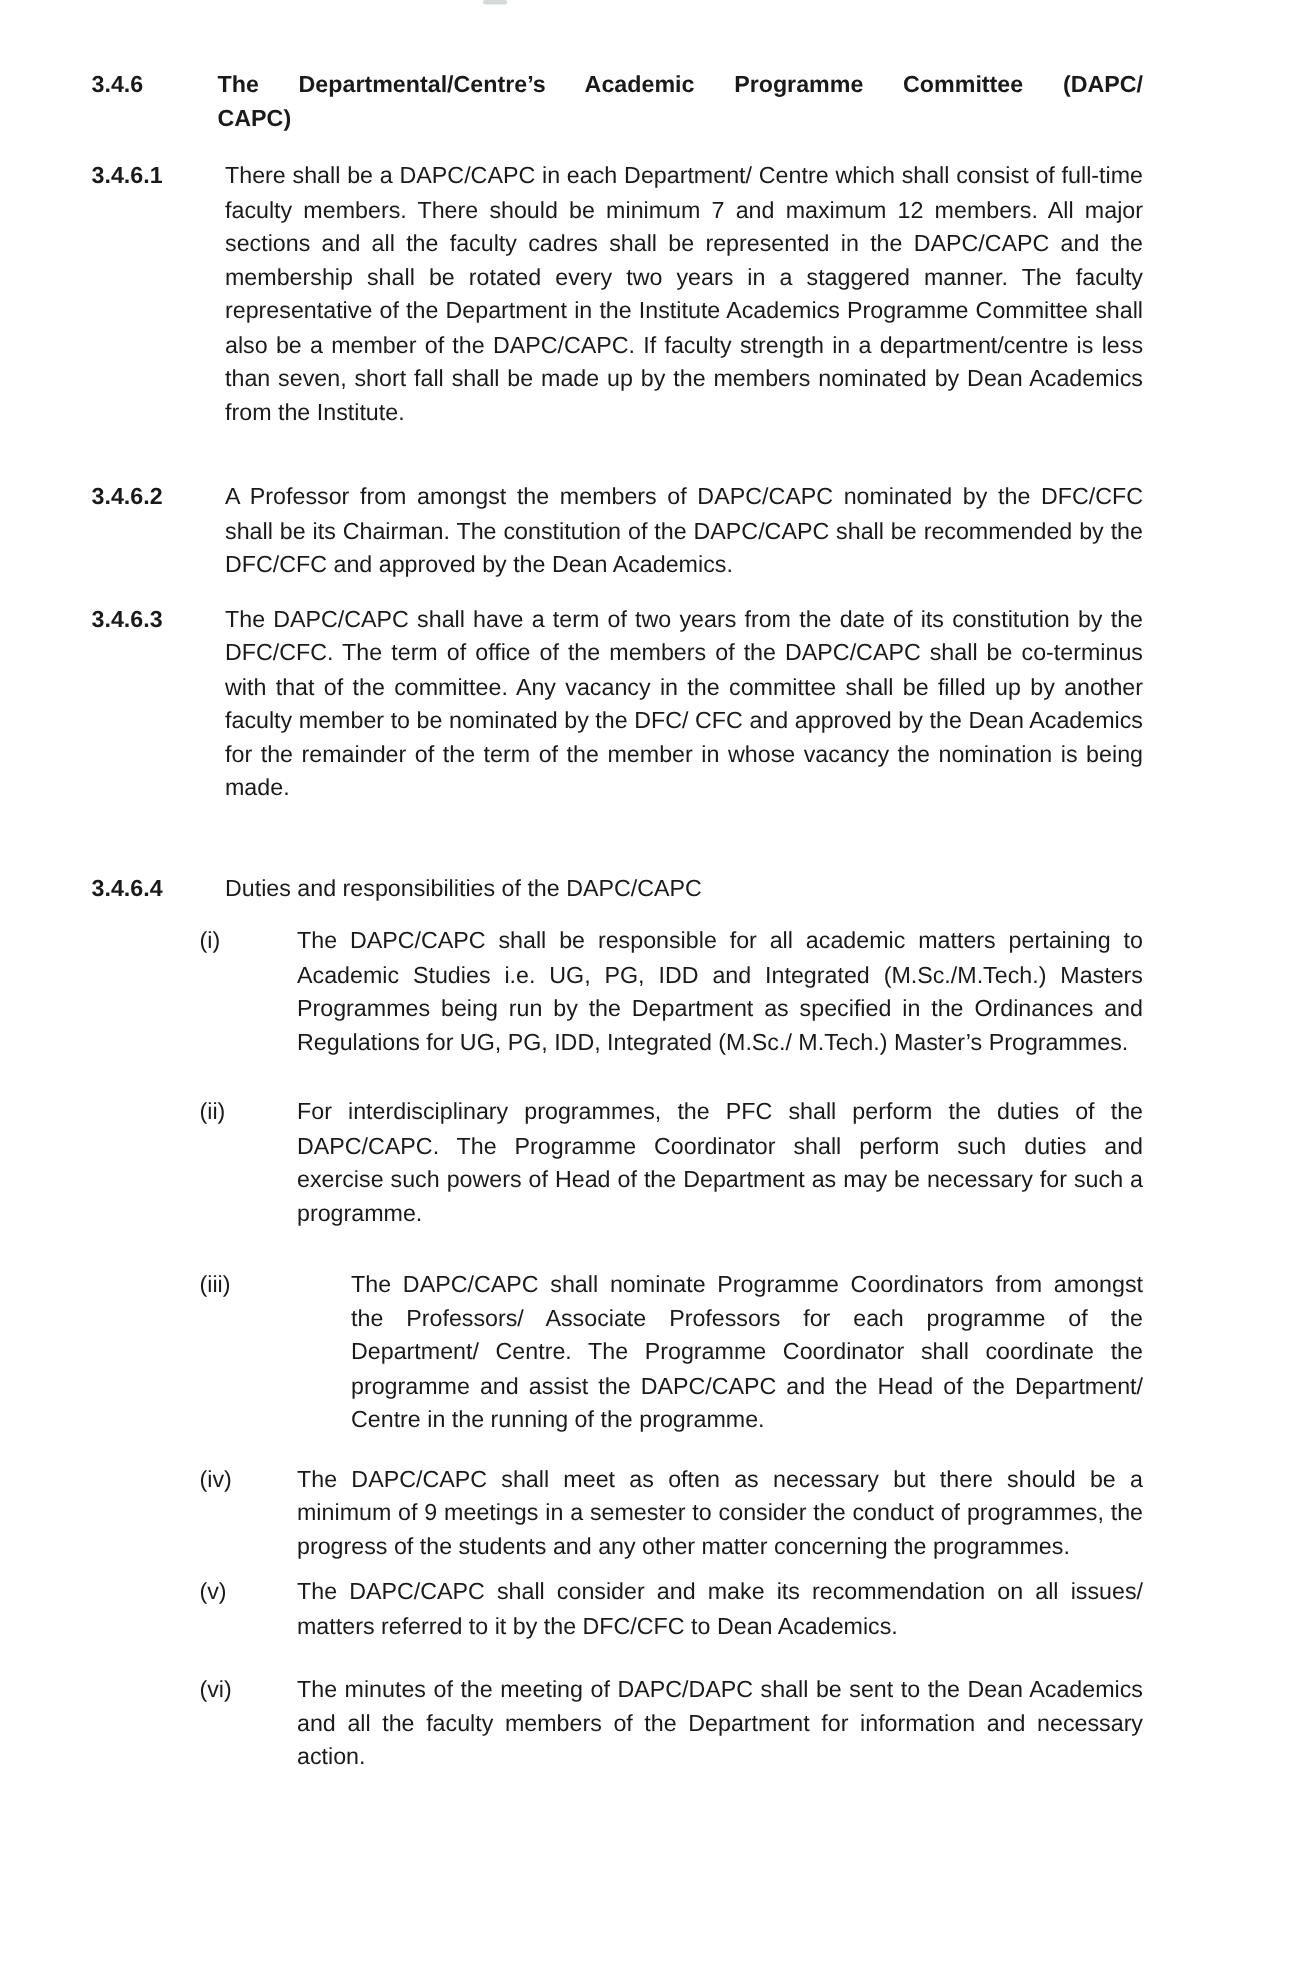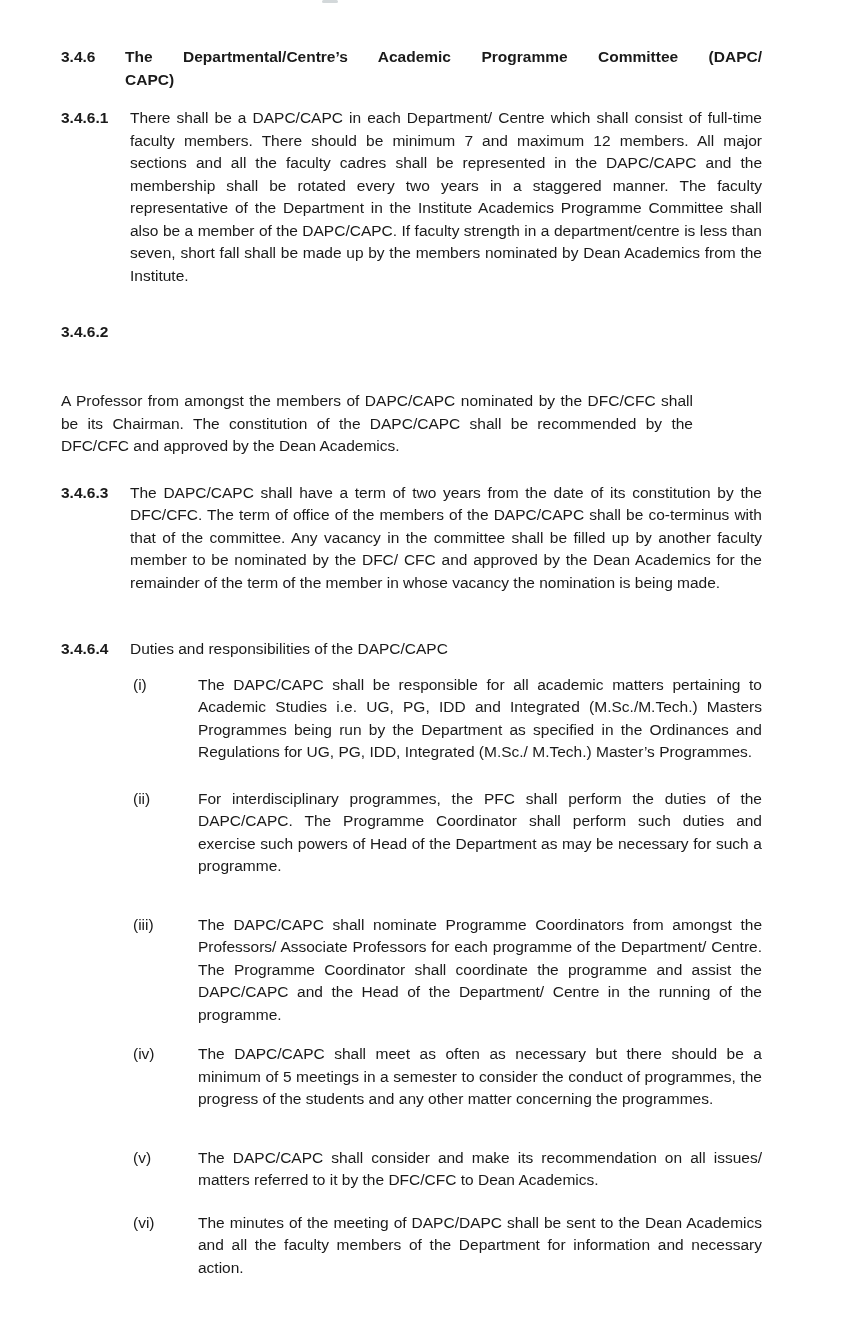--- a/index.html
+++ b/index.html
@@ -20,43 +20,43 @@
     width: 16px; height: 3px;
     background: #d3d8da;
     border-radius: 2px;
   }
   .content {
     position: absolute;
     left: 61px;
     top: 46px;
     width: 701px;
   }
-  .block { display: flex; align-items: flex-start; }
+  .block { display: flex; align-items: flex-start; gap: 20px; }
   .bold { font-weight: normal; }
   .num {
     flex: 0 0 69px;
     font-weight: bold;
   }
   .heading .num { flex: 0 0 64px; }
   .htext { width: 637px; font-weight: bold; }
   .hline1 { text-align: justify; text-align-last: justify; }
   .ptext { width: 632px; }
   .just { text-align: justify; }
   .heading      { margin-bottom: 16px; }
   .para-1       { margin-bottom: 34px; }
-  .para-2       { margin-bottom: 24px; flex-direction: column; }
+  .para-2       { margin-bottom: 14px; }
   .para-3       { margin-bottom: 19px; justify-content: center; }
   .subheading   { margin-bottom: 13px; margin-top: 44px; }
   .duty { display: flex; align-items: flex-start; padding-left: 72px; }
   .marker { flex: 0 0 65px; }
   .dtext { width: 564px; text-align: justify; }
   .duty-1 { margin-bottom: 24px; }
-  .duty-2 { margin-bottom: 36px; }
-  .duty-3 { margin-bottom: 17px; }
-  .duty-4 { margin-bottom: 36px; }
+  .duty-2 { margin-bottom: 25px; }
+  .duty-3 { margin-bottom: 17px; gap: 36px; }
+  .duty-4 { margin-bottom: 8px; }
   .duty-5 { margin-bottom: 20px; }
 </style>
 </head>
 <body>
 
 <div class="page">
   <div class="smudge"></div>
 
   <div class="content">
 
@@ -96,21 +96,21 @@
       <div class="duty duty-2">
         <div class="marker">(ii)</div>
         <div class="dtext">For interdisciplinary programmes, the PFC shall perform the duties of the DAPC/CAPC. The Programme Coordinator shall perform such duties and exercise such powers of Head of the Department as may be necessary for such a programme.</div>
       </div>
       <div class="duty duty-3">
         <div class="marker">(iii)</div>
         <div class="dtext">The DAPC/CAPC shall nominate Programme Coordinators from amongst the Professors/ Associate Professors for each programme of the Department/ Centre. The Programme Coordinator shall coordinate the programme and assist the DAPC/CAPC and the Head of the Department/ Centre in the running of the programme.</div>
       </div>
       <div class="duty duty-4">
         <div class="marker">(iv)</div>
-        <div class="dtext">The DAPC/CAPC shall meet as often as necessary but there should be a minimum of 5 meetings in a semester to consider the conduct of programmes, the progress of the students and any other matter concerning the programmes.</div>
+        <div class="dtext">The DAPC/CAPC shall meet as often as necessary but there should be a minimum of 9 meetings in a semester to consider the conduct of programmes, the progress of the students and any other matter concerning the programmes.</div>
       </div>
       <div class="duty duty-5">
         <div class="marker">(v)</div>
         <div class="dtext">The DAPC/CAPC shall consider and make its recommendation on all issues/ matters referred to it by the DFC/CFC to Dean Academics.</div>
       </div>
       <div class="duty duty-6">
         <div class="marker">(vi)</div>
         <div class="dtext">The minutes of the meeting of DAPC/DAPC shall be sent to the Dean Academics and all the faculty members of the Department for information and necessary action.</div>
       </div>
     </div>

